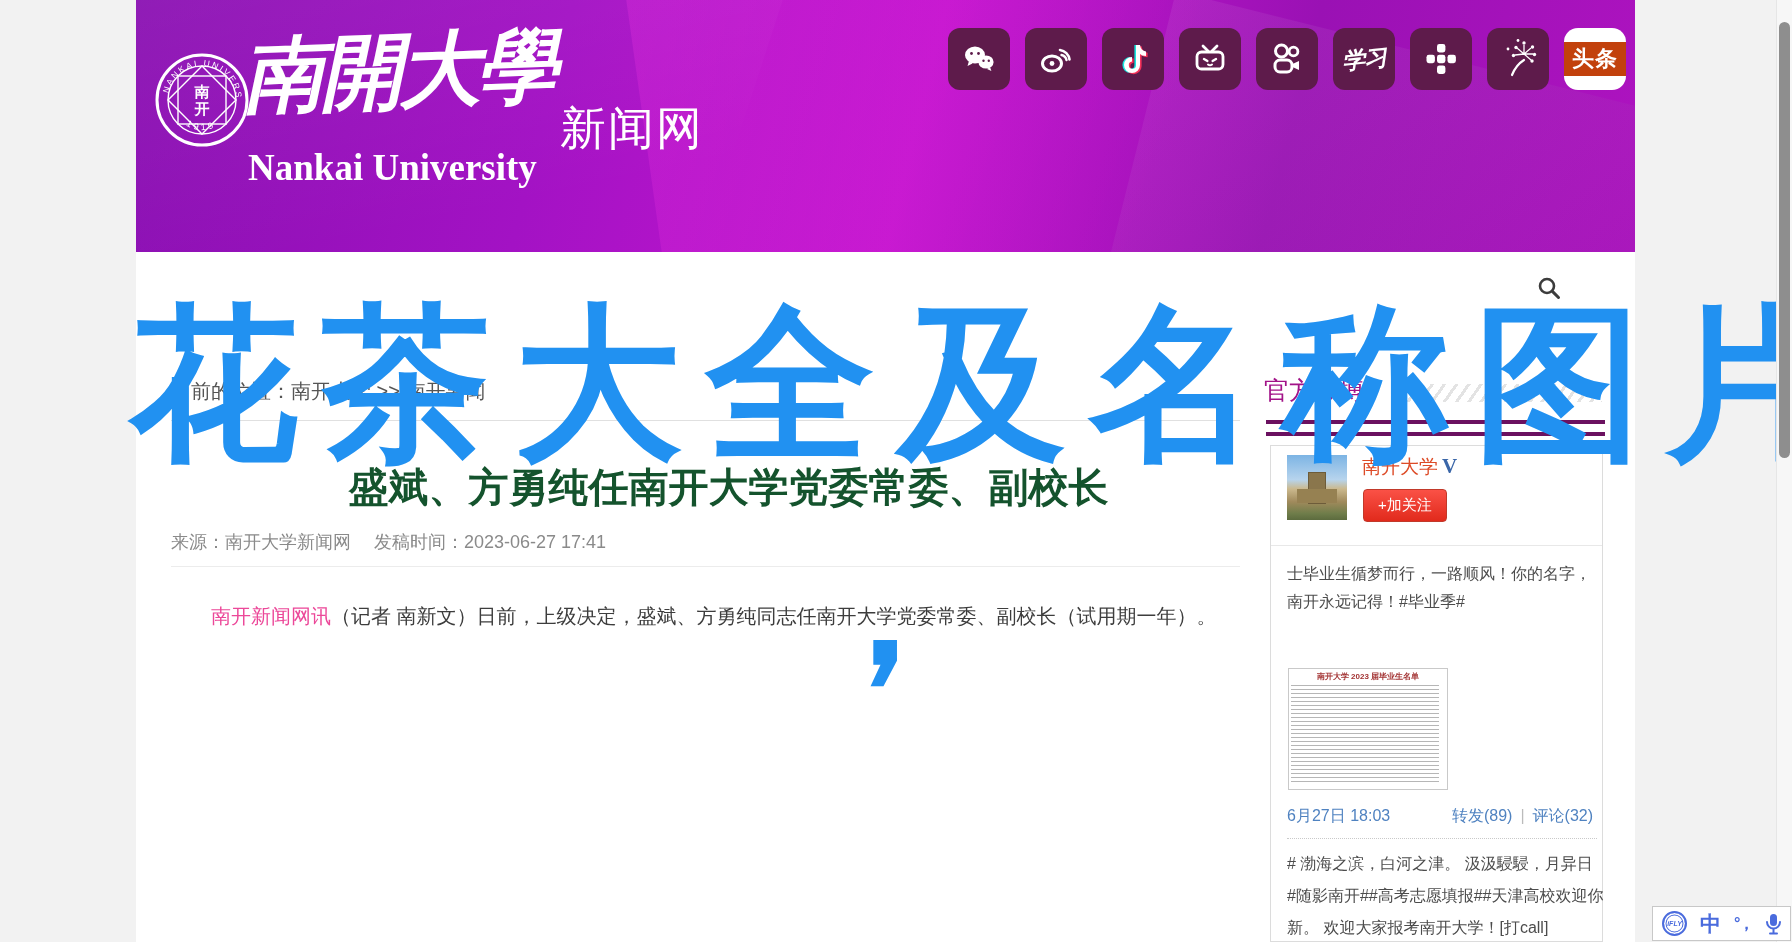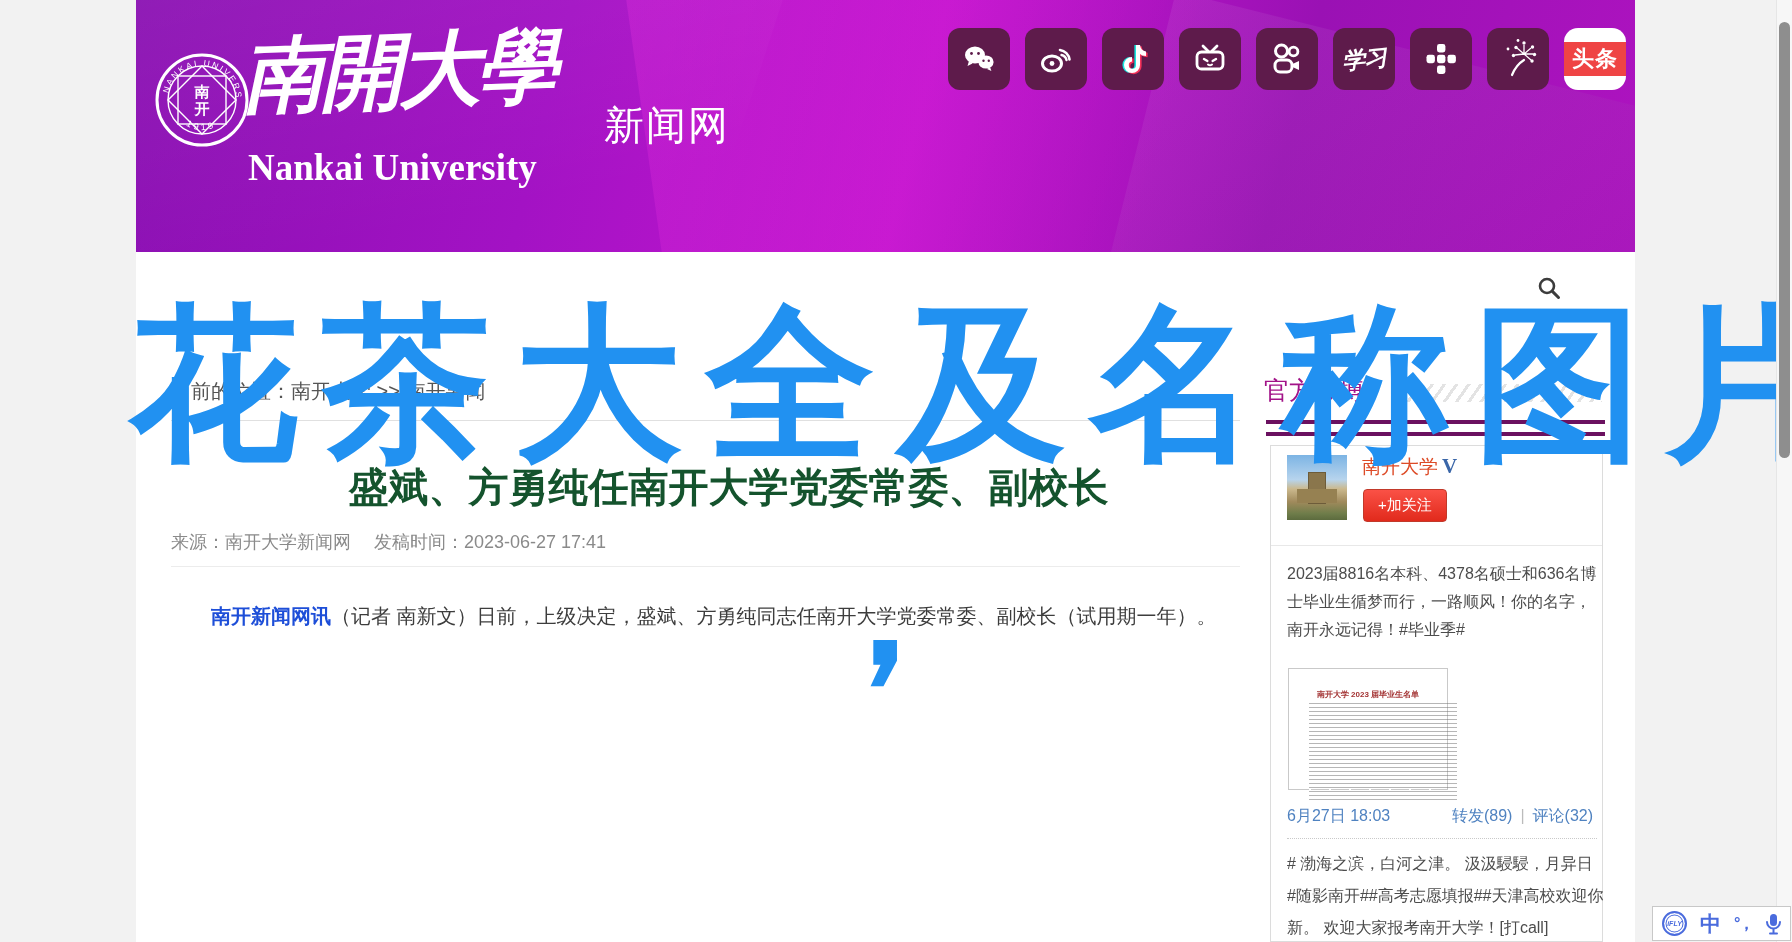--- a/index.html
+++ b/index.html
@@ -13,46 +13,46 @@
   .beam{position:absolute;pointer-events:none;}
   .beam1{left:-120px;top:-160px;width:700px;height:620px;background:linear-gradient(150deg,rgba(255,255,255,.10),rgba(255,255,255,0) 60%);transform:rotate(18deg);}
   .beam2{left:520px;top:-80px;width:900px;height:520px;background:linear-gradient(115deg,rgba(255,60,230,.22),rgba(255,60,230,0) 55%);transform:rotate(-8deg);}
   .beam3{left:980px;top:60px;width:620px;height:420px;background:linear-gradient(135deg,rgba(255,255,255,.07),rgba(90,0,120,.12));transform:rotate(14deg);}
 
   .seal{position:absolute;left:18px;top:52px;width:96px;height:96px;}
   .logo-cn{position:absolute;left:106px;top:30px;width:330px;color:#fff;font-size:82px;font-weight:bold;
            font-style:italic;letter-spacing:-4px;transform:rotate(-2deg);white-space:nowrap;line-height:1;}
   .logo-en{position:absolute;left:112px;top:146px;color:#fff;font-size:37px;font-weight:bold;
            font-family:"Liberation Serif","DejaVu Serif",serif;white-space:nowrap;}
-  .site-name{position:absolute;left:424px;top:98px;color:#fff;font-size:40px;letter-spacing:2px;white-space:nowrap;margin-left:44px;}
+  .site-name{position:absolute;left:424px;top:98px;color:#fff;font-size:46px;letter-spacing:2px;white-space:nowrap;}
 
   .icons-row{position:absolute;left:812px;top:28px;display:flex;gap:15px;}
   .tile{width:62px;height:62px;border-radius:12px;background:#5e1b4b;display:flex;align-items:center;justify-content:center;flex:0 0 auto;}
   .tile svg{display:block;}
   .tile-text{color:#fff;font-size:23px;font-weight:bold;font-style:italic;transform:rotate(-6deg);letter-spacing:-1px;}
   .tile-toutiao{background:#fff;border-radius:14px;flex-direction:column;overflow:hidden;}
-  .tt-band{width:62px;height:34px;background:#ef4444;display:flex;align-items:center;justify-content:center;}
+  .tt-band{width:62px;height:34px;background:#c2410c;display:flex;align-items:center;justify-content:center;}
   .tt-band span{color:#fff;font-size:22px;font-weight:bold;letter-spacing:1px;}
 
   
   .navbar{position:absolute;left:0;top:252px;width:100%;height:61px;background:#7a1b53;display:flex;align-items:center;padding-left:60px;box-sizing:border-box;gap:68px;}
   .nav-item{color:#fff;font-size:21px;white-space:nowrap;cursor:pointer;}
   .search-pill{position:absolute;left:1104px;top:266px;width:331px;height:43px;background:#fff;border-radius:22px;display:flex;align-items:center;}
   .search-input{flex:1;border:none;outline:none;background:transparent;margin-left:20px;font-size:17px;color:#333;}
   .search-btn{width:44px;height:43px;border:none;background:transparent;display:flex;align-items:center;justify-content:center;cursor:pointer;}
 
   
   .breadcrumb{position:absolute;left:35px;top:378px;font-size:20px;color:#555;}
   .bc-rule{position:absolute;left:35px;top:420px;width:1069px;height:1px;background:#e0e0e0;}
   .art-title{position:absolute;left:35px;top:460px;width:1115px;text-align:center;font-size:40px;font-weight:bold;color:#14532d;white-space:nowrap;}
   .art-meta{position:absolute;left:35px;top:530px;width:1115px;text-align:left;font-size:18px;color:#8a8a8a;}
   .art-meta .sep{display:inline-block;width:18px;}
   .title-rule{position:absolute;left:35px;top:566px;width:1069px;height:1px;background:#ececec;}
   .art-body{position:absolute;left:35px;top:600px;width:1085px;font-size:20px;line-height:33px;color:#3d3d3d;text-indent:2em;}
-  .art-body b{font-weight:bold;color:#1d4ed8;}
+  .art-body b{font-weight:normal;color:#ec4899;}
   .editor-line{position:absolute;left:35px;top:722px;width:1029px;text-align:right;font-size:19px;}
   .editor-label{color:#e60012;}
   .editor-name{color:#333;}
 
   
   .sb-title{position:absolute;left:1128px;top:374px;font-size:25px;color:#a21388;white-space:nowrap;}
   .sb-stripes{position:absolute;left:1258px;top:384px;width:208px;height:18px;
       background:repeating-linear-gradient(125deg,#dcdcdc 0 3px,rgba(0,0,0,0) 3px 10px);opacity:.8;}
   .sb-rule1{position:absolute;left:1130px;top:420px;width:339px;height:4px;background:#6b1160;}
   .sb-rule2{position:absolute;left:1130px;top:432px;width:339px;height:4px;background:#6b1160;}
@@ -61,21 +61,21 @@
       background:linear-gradient(180deg,#7cb4e4 0%,#b7d4ed 38%,#cbb98e 52%,#a08a5c 72%,#6f7d4a 90%,#5c6b3e 100%);}
   .wb-avatar::before{content:"";position:absolute;left:22px;top:18px;width:16px;height:30px;background:#8a764c;box-shadow:0 0 0 1px #6d5c3a;}
   .wb-avatar::after{content:"";position:absolute;left:10px;top:34px;width:40px;height:14px;background:#968152;}
   .wb-name{position:absolute;left:1226px;top:454px;font-size:19px;color:#dd4b27;white-space:nowrap;cursor:pointer;}
   .wb-v{font-family:"Liberation Serif","DejaVu Serif",serif;font-weight:bold;font-size:21px;color:#3a66a8;margin-left:4px;}
   .wb-follow{position:absolute;left:1227px;top:489px;width:82px;height:31px;border:1px solid #c2392a;border-radius:4px;
       background:linear-gradient(#fa5146,#e12a1c);color:#fff;font-size:15px;display:flex;align-items:center;justify-content:center;cursor:pointer;}
   .wb-div1{position:absolute;left:1135px;top:545px;width:331px;height:1px;background:#e8e8e8;}
   .wb-post1{position:absolute;left:1151px;top:560px;width:312px;font-size:16px;line-height:28px;color:#4c4c4c;}
   .wb-post1 div{white-space:nowrap;}
-  .wb-thumb{position:absolute;left:1152px;top:668px;width:160px;height:122px;background:#fff;border:1px solid #c9c9c9;box-sizing:border-box;padding:20px;cursor:pointer;}
+  .wb-thumb{position:absolute;left:1152px;top:668px;width:160px;height:122px;background:#fff;border:1px solid #c9c9c9;box-sizing:border-box;padding:2px;cursor:pointer;}
   .np-head{font-size:8px;color:#a33333;text-align:center;white-space:nowrap;overflow:hidden;font-weight:bold;}
   .np-body{margin-top:2px;width:148px;height:98px;
       background:repeating-linear-gradient(0deg,rgba(110,110,110,.5) 0 1px,rgba(0,0,0,0) 1px 4px),
                  repeating-linear-gradient(90deg,#fff 0 2px,rgba(0,0,0,0) 2px 20px);}
   .wb-daterow{position:absolute;left:1151px;top:806px;width:306px;font-size:16px;display:flex;justify-content:space-between;align-items:baseline;}
   .wb-date{color:#4f82c0;cursor:pointer;white-space:nowrap;}
   .wb-actions{white-space:nowrap;}
   .wb-actions .lnk{color:#4f82c0;cursor:pointer;}
   .wb-actions .bar{color:#bbb;margin:0 8px;}
   .wb-dotted{position:absolute;left:1151px;top:838px;width:310px;border-top:1px dotted #c9c9c9;}
@@ -249,21 +249,20 @@
 
     <div class="wb-card"></div>
     <div class="wb-avatar"></div>
     <div class="wb-name">
       <span>南开大学</span><span class="wb-v">V</span>
     </div>
     <div class="wb-follow">+加关注</div>
     <div class="wb-div1"></div>
 
     <div class="wb-post1">
-      <div>2023届8816名本科、4378名硕士和636名博</div>
       <div>士毕业生循梦而行，一路顺风！你的名字，</div>
       <div>南开永远记得！#毕业季#</div>
     </div>
 
     <div class="wb-thumb">
       <div class="np-head">南开大学 2023 届毕业生名单</div>
       <div class="np-body"></div>
     </div>
 
     <div class="wb-daterow">

